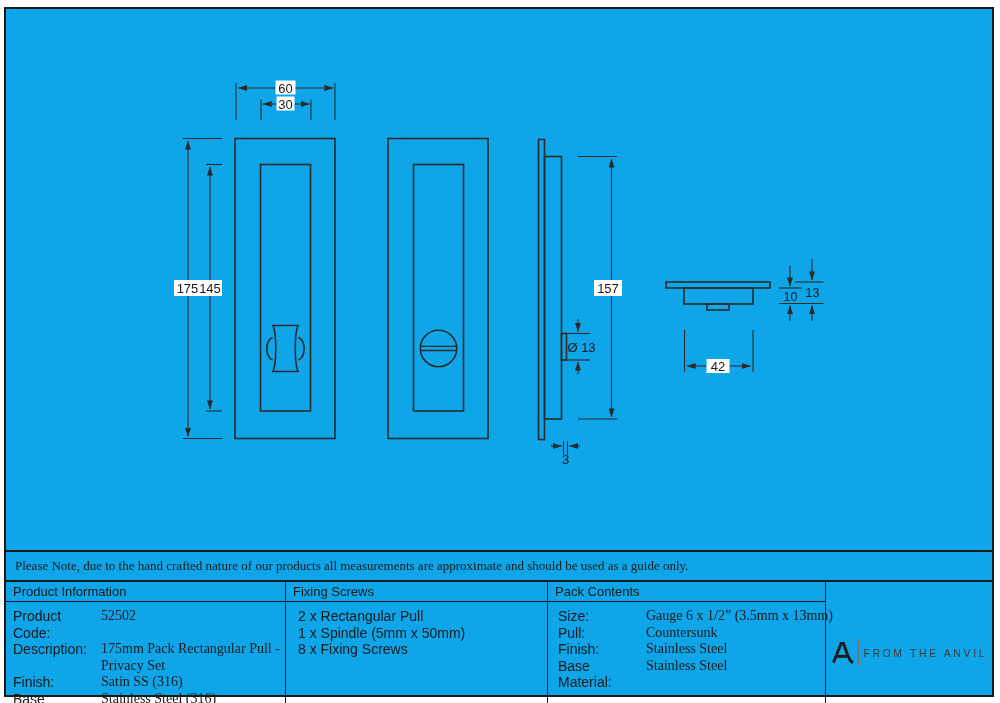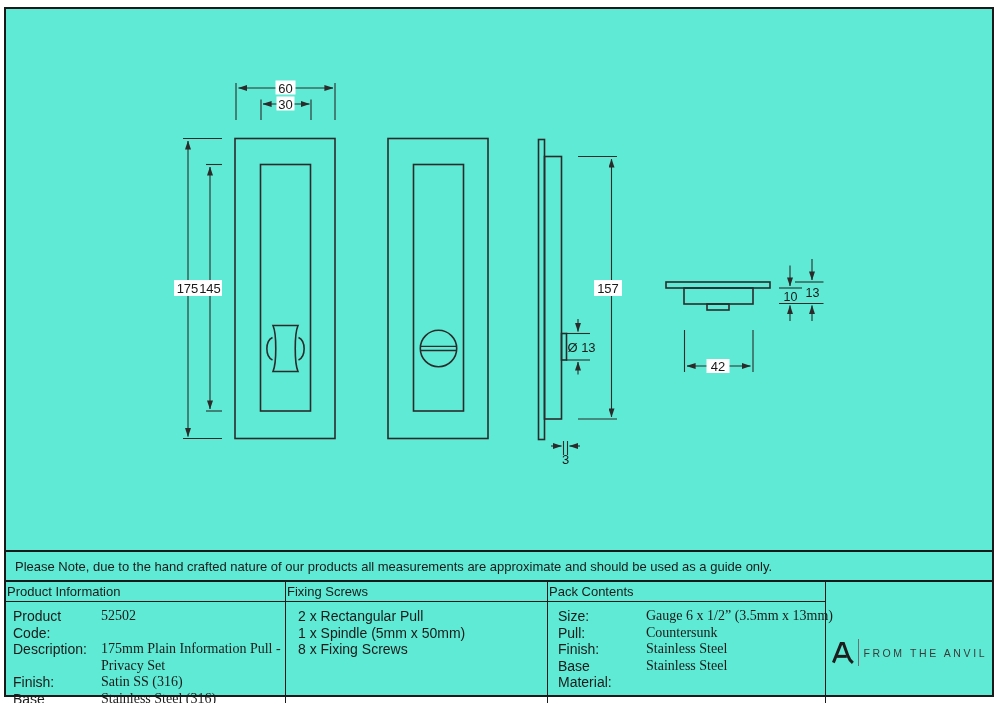--- a/index.html
+++ b/index.html
@@ -1,22 +1,22 @@
 <!DOCTYPE html>
 <html><head>
 <meta charset="utf-8">
 <style>
   html,body{margin:0;padding:0;background:#fff;}
   body{width:1000px;height:703px;position:relative;font-family:"Liberation Sans",sans-serif;color:#1a1a1a;}
-  .page{position:absolute;left:4px;top:7px;width:986px;height:686px;border:2px solid #1a1a1a;box-sizing:content-box;background:#5eead4;}
+  .page{position:absolute;left:4px;top:7px;width:986px;height:686px;border:2px solid #1a1a1a;box-sizing:content-box;background:#0ea5e9;}
   .drawing-area{position:relative;width:986px;height:541px;border-bottom:2px solid #1a1a1a;}
   .drawing-area svg{display:block;}
-  .note-bar{height:28px;border-bottom:2px solid #1a1a1a;display:flex;align-items:center;padding-left:9px;font-size:13px;}
+  .note-bar{height:28px;border-bottom:2px solid #1a1a1a;display:flex;align-items:center;padding-left:9px;font-size:13px;font-family:Liberation Serif, serif;}
   .info-table{display:grid;grid-template-columns:280px 262px 278px auto;grid-template-rows:20px auto;}
-  .th{border-right:1.5px solid #1a1a1a;border-bottom:1.5px solid #1a1a1a;font-size:13px;display:flex;align-items:center;padding-left:1px;box-sizing:border-box;}
+  .th{border-right:1.5px solid #1a1a1a;border-bottom:1.5px solid #1a1a1a;font-size:13px;display:flex;align-items:center;padding-left:7px;box-sizing:border-box;}
   .cell{border-right:1.5px solid #1a1a1a;box-sizing:border-box;font-size:14px;line-height:16.5px;padding-top:6px;}
   .cell.c1{padding-left:7px;}
   .cell.c2{padding-left:12px;}
   .cell.c3{padding-left:10px;}
   .kv{display:grid;grid-template-columns:88px auto;}
   .kv .v{white-space:nowrap;font-family:Liberation Serif, serif;}
   .logo-cell{grid-column:4;grid-row:1/3;display:flex;align-items:center;justify-content:center;gap:4px;}
   .logo-divider{width:1.5px;height:27px;background:#6f6f6f;}
   .brand-text{font-size:10.5px;letter-spacing:2.6px;color:#3b3b3b;white-space:nowrap;}
   svg text{font-family:"Liberation Sans",sans-serif;font-size:13px;fill:#1a1a1a;}
@@ -154,21 +154,21 @@
       <span class="brand-text">FROM THE ANVIL</span>
     </div>
 
     <div class="cell c1">
       <div class="kv">
         <span>Product Code:</span>
         <span class="v">52502</span>
       </div>
       <div class="kv">
         <span>Description:</span>
-        <span class="v">175mm Plain Information Pull -</span>
+        <span class="v">175mm Pack Rectangular Pull -</span>
       </div>
       <div class="kv">
         <span></span>
         <span class="v">Privacy Set</span>
       </div>
       <div class="kv">
         <span>Finish:</span>
         <span class="v">Satin SS (316)</span>
       </div>
       <div class="kv">

